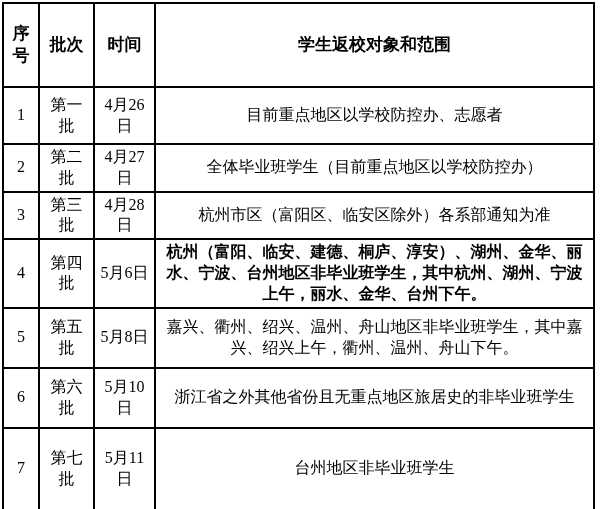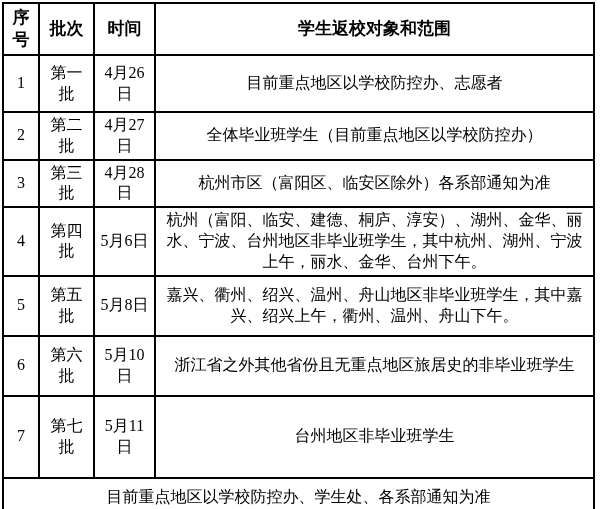--- a/index.html
+++ b/index.html
@@ -36,33 +36,34 @@
   table.schedule th {
     font-weight: bold;
     font-size: 17px;
   }
   
   .num-cell, .time-cell {
     font-family: "Liberation Serif", serif;
     font-size: 16px;
   }
   
-  tr.tr-head  { height: 52px; }
+  tr.tr-head  { height: 84px; }
   tr.tr-0 { height: 57px; }
   tr.tr-1 { height: 33px; }
   tr.tr-2 { height: 38px; }
   tr.tr-3 { height: 62px; }
   tr.tr-4 { height: 60px; }
   tr.tr-5 { height: 60px; }
   tr.tr-6 { height: 82px; }
   tr.tr-foot { height: 39px; }
   
   td.scope-left {
     text-align: left;
     padding: 2px 1px;
+    font-weight: bold;
   }
   td.footer-cell {
     font-size: 16px;
   }
 </style>
 </head>
 <body>
 
 <div class="page">
   <table class="schedule">

